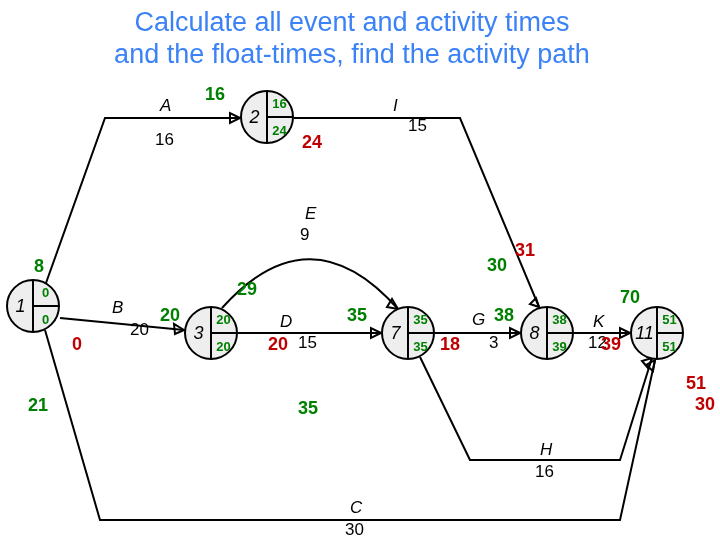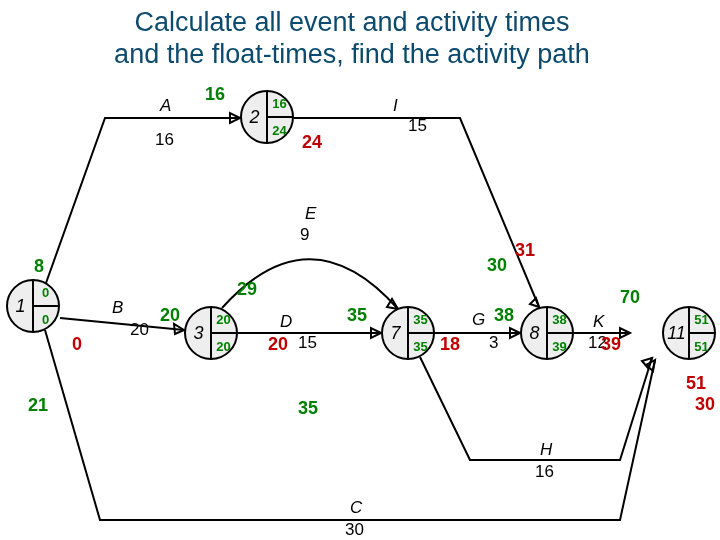--- a/index.html
+++ b/index.html
@@ -12,21 +12,21 @@
     overflow: hidden;
   }
   .title {
     position: absolute;
     top: 6px;
     left: 0;
     width: 704px;
     text-align: center;
     font-size: 27px;
     line-height: 1.2;
-    color: #0c4a6e;
+    color: #3b82f6;
   }
   .diagram {
     position: absolute;
     left: 0;
     top: 0;
     width: 720px;
     height: 540px;
   }
   .node {
     position: absolute;
@@ -175,21 +175,21 @@
   </div>
 
   <div class="node" style="left:520px; top:306px;">
     <div class="vline"></div>
       <div class="hline"></div>
     <div class="id">8</div>
     <div class="nodeR top">38</div>
     <div class="nodeR bot">39</div>
   </div>
 
-  <div class="node" style="left:630px; top:306px;margin-left:32px;">
+  <div class="node" style="left:630px; top:306px;">
     <div class="vline"></div>
       <div class="hline"></div>
     <div class="id">11</div>
     <div class="nodeR top">51</div>
     <div class="nodeR bot">51</div>
   </div>
 
   <div class="edge-lbl" style="left:160px; top:96px;">A</div>
   <div class="edge-dur" style="left:155px; top:130px;">16</div>
 

